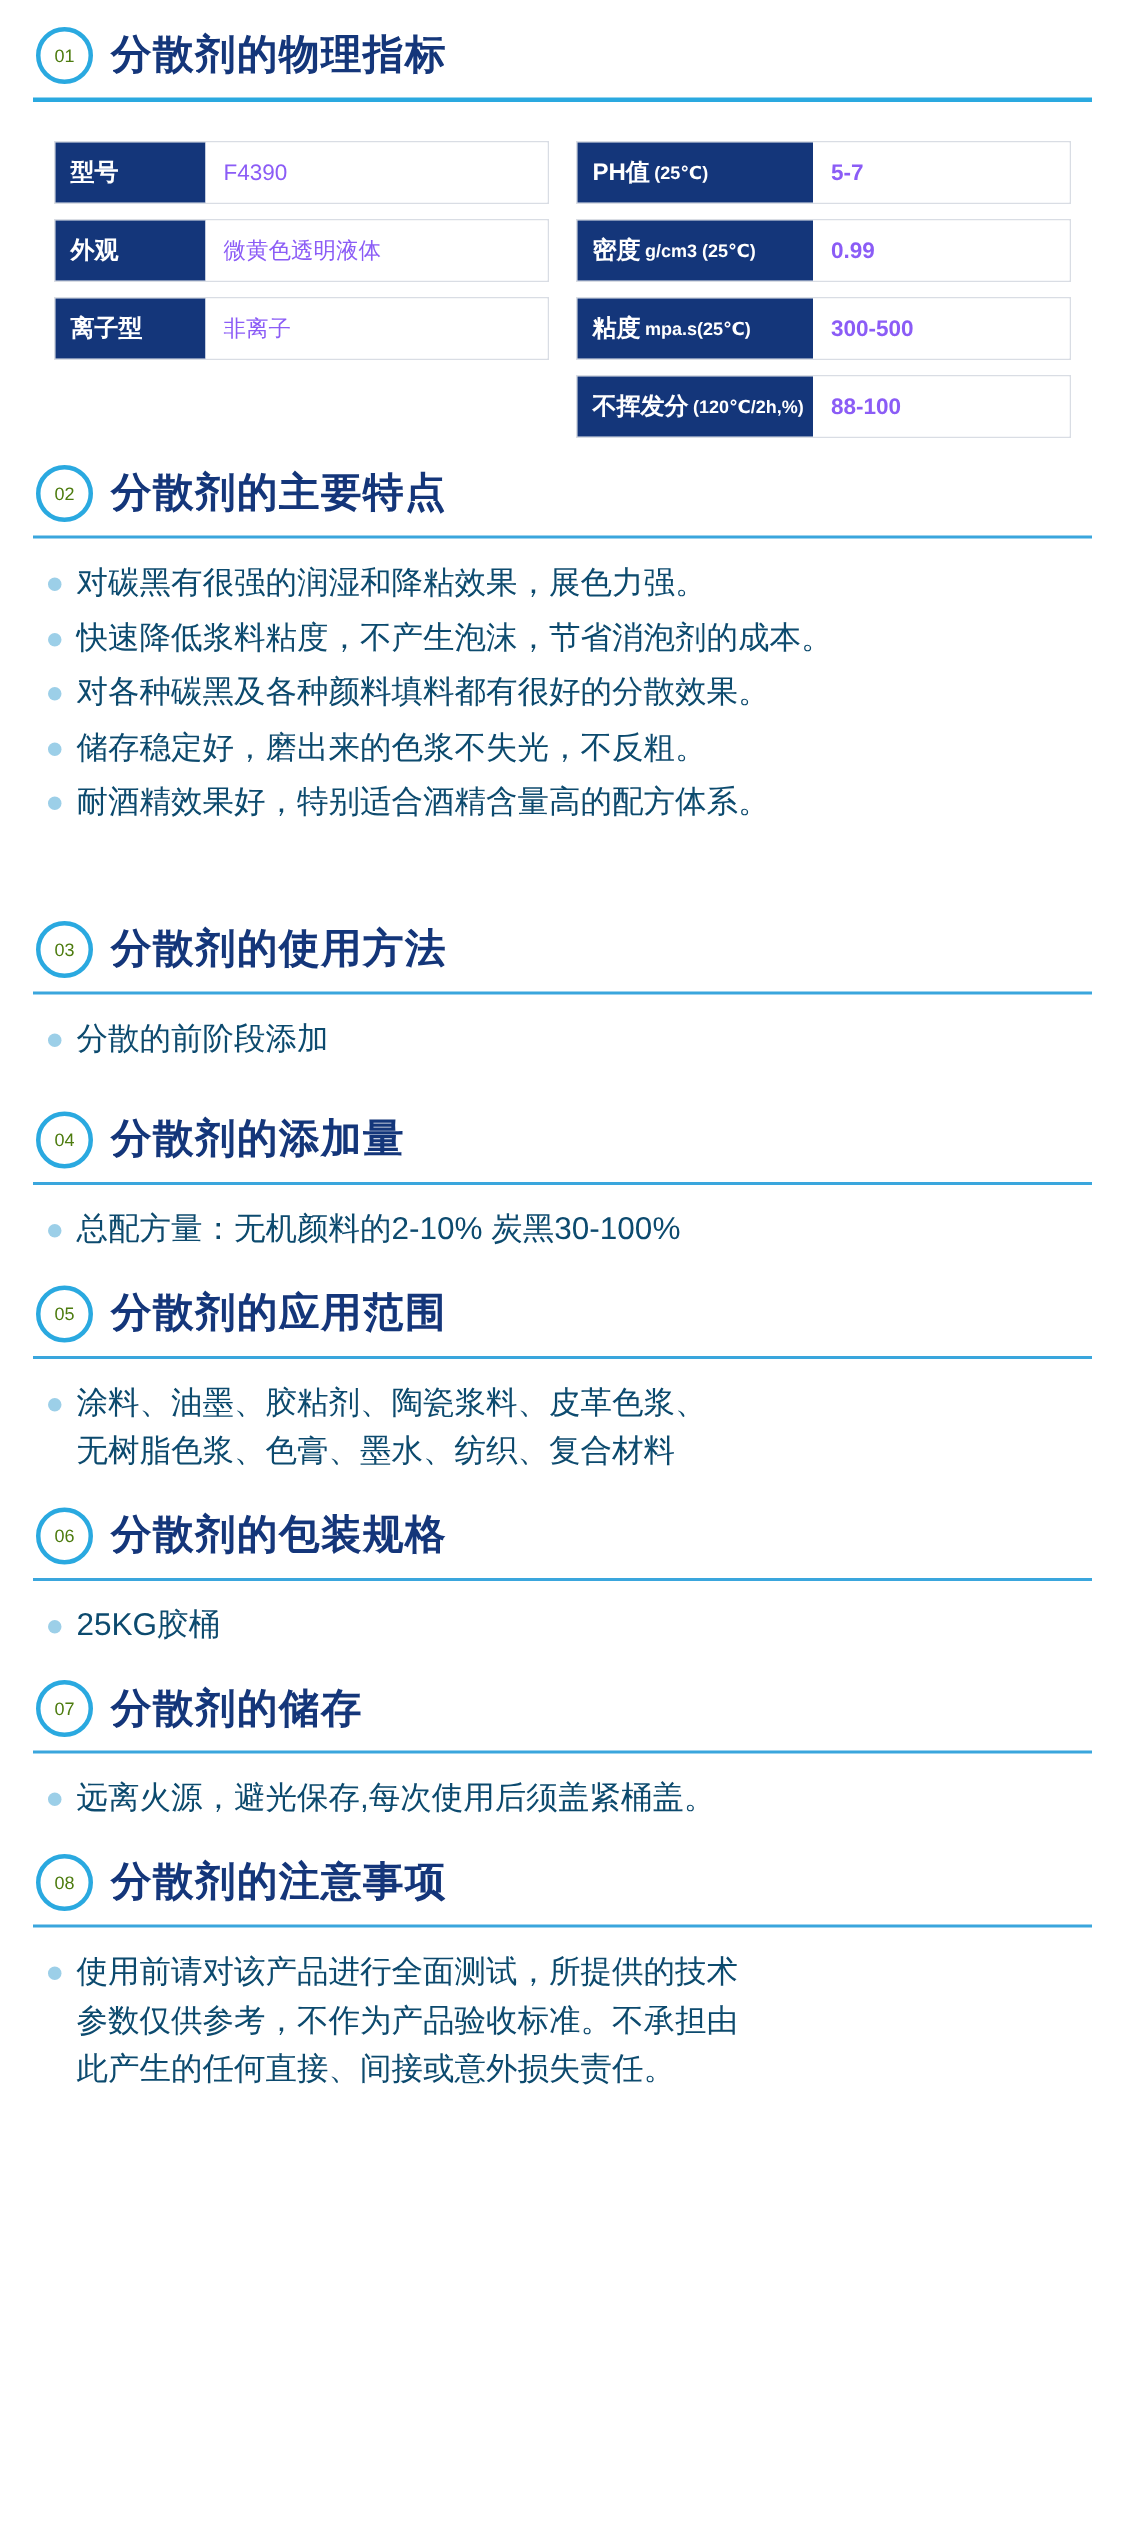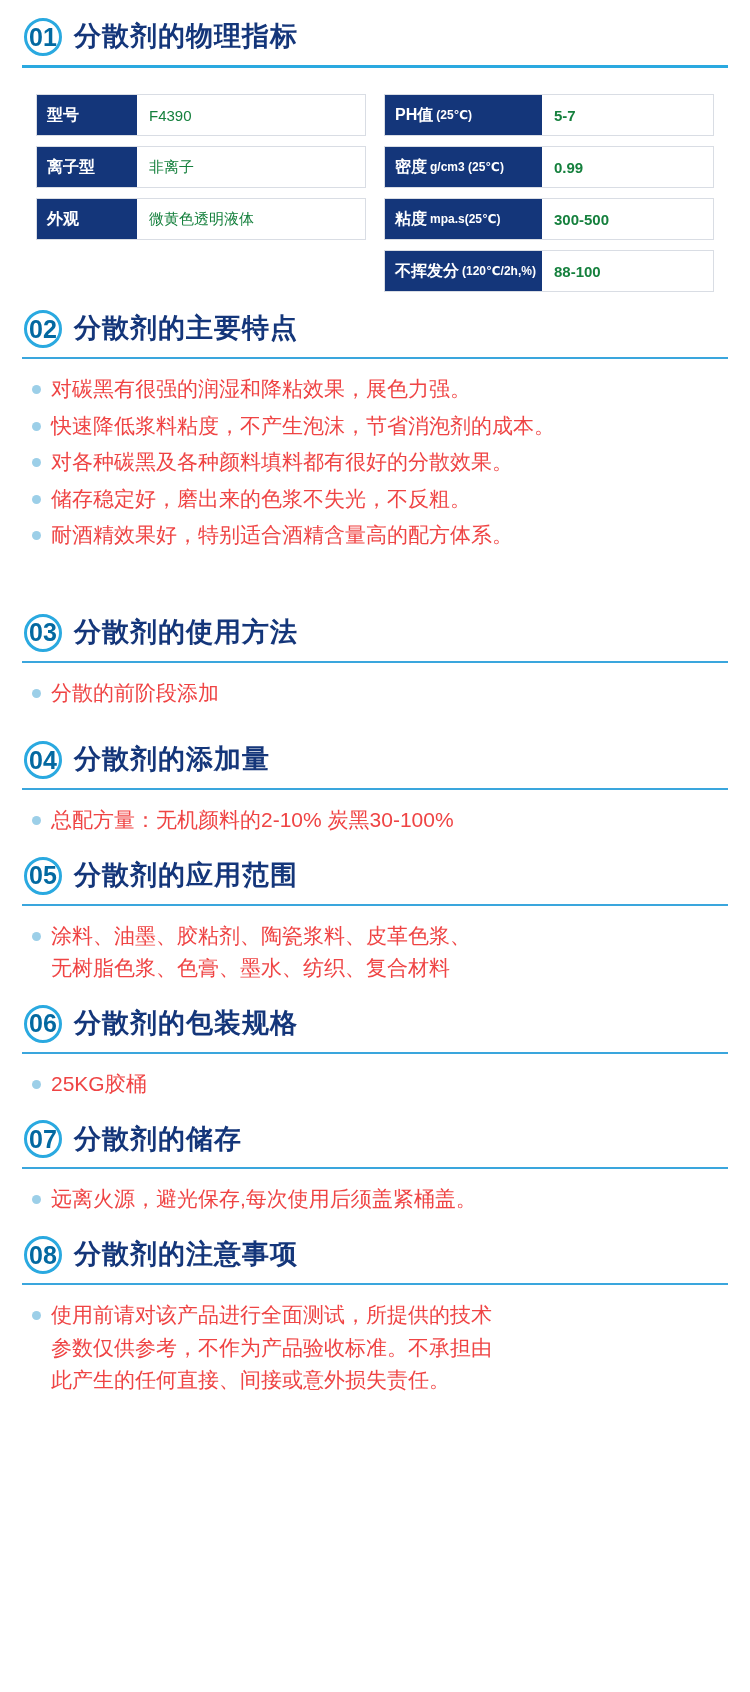--- a/index.html
+++ b/index.html
@@ -28,23 +28,23 @@
     display: flex;
     align-items: center;
     gap: 12px;
     padding-left: 2px;
   }
   .sec-num {
     width: 38px;
     height: 38px;
     border-radius: 50%;
     border: 3px solid #2aa9e0;
-    color: #0369a1;
-    font-size: 25px;
-    font-weight: bold;
+    color: #4d7c0f;
+    font-size: 12px;
+    font-weight: normal;
     display: flex;
     align-items: center;
     justify-content: center;
     box-sizing: border-box;
     letter-spacing: 0;
     flex: 0 0 auto;
   }
   .sec-title {
     font-size: 27px;
     font-weight: bold;
@@ -100,39 +100,39 @@
   }
   .col-left .spec-key { width: 100px; }
   .col-right .spec-key { width: 157px; text-align: right; }
   .spec-val {
     flex: 1;
     background: #ffffff;
     display: flex;
     align-items: center;
     padding: 0 12px;
     font-size: 15px;
-    color: #15803d;
+    color: #8b5cf6;
     box-sizing: border-box;
     border-left: 0;
   }
   .col-right .spec-val { font-weight: bold; }
 
   
   .bullets {
     margin: 14px 0 10px 0;
     padding: 0 6px 0 10px;
     list-style: none;
   }
   .bullets li {
     display: flex;
     align-items: flex-start;
     gap: 10px;
     font-size: 21px;
     line-height: 1.55;
-    color: #ef4444;
+    color: #0c4a6e;
     margin-bottom: 4px;
   }
   .dot {
     flex: 0 0 auto;
     width: 9px;
     height: 9px;
     border-radius: 50%;
     background: #9ccfe8;
     margin-top: 12px;
   }
@@ -154,26 +154,26 @@
     </div>
     <div class="sec-rule"></div>
 
     <div class="spec-wrap">
       <div class="spec-col col-left">
         <div class="spec-row">
           <div class="spec-key">型号</div>
           <div class="spec-val">F4390</div>
         </div>
         <div class="spec-row">
+          <div class="spec-key">外观</div>
+          <div class="spec-val">微黄色透明液体</div>
+        </div>
+        <div class="spec-row">
           <div class="spec-key">离子型</div>
           <div class="spec-val">非离子</div>
-        </div>
-        <div class="spec-row">
-          <div class="spec-key">外观</div>
-          <div class="spec-val">微黄色透明液体</div>
         </div>
       </div>
 
       <div class="spec-col col-right">
         <div class="spec-row">
           <div class="spec-key">
             <span>PH值</span>
             <span class="unit">(25℃)</span>
           </div>
           <div class="spec-val">5-7</div>

